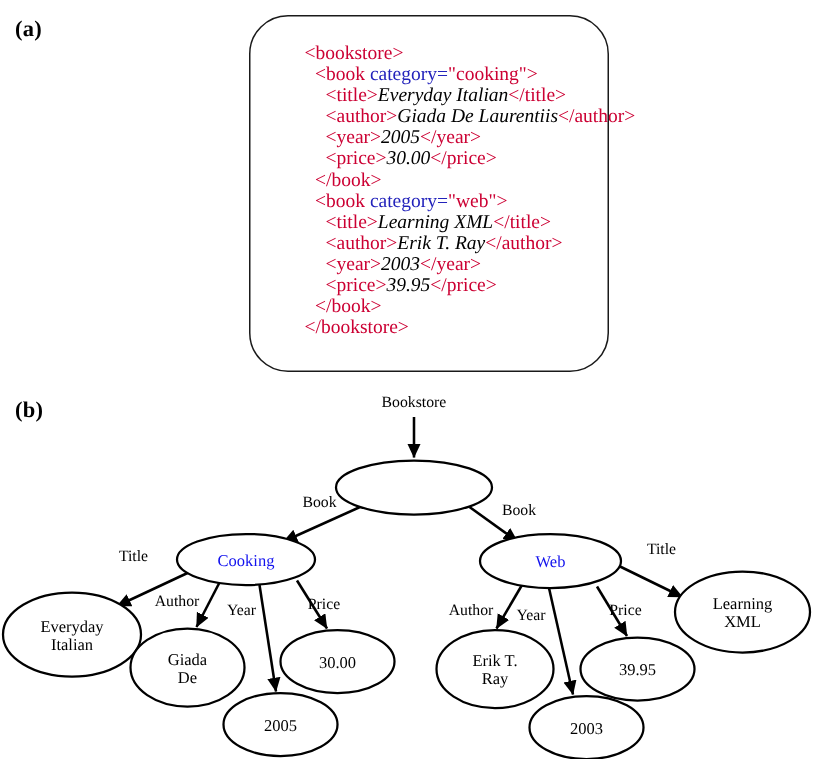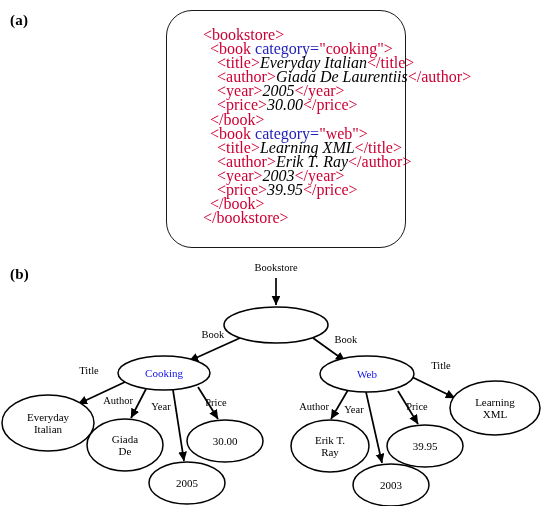--- a/index.html
+++ b/index.html
@@ -36,21 +36,21 @@
     border: 1.6px solid #1a1a1a;
     border-radius: 26px;
     box-sizing: border-box;
     background: #fff;
   }
   #xml-code {
     position: absolute;
     left: 203px;
     top: 28px;
     font-family: "Liberation Serif", "DejaVu Serif", serif;
-    font-size: 16px;
+    font-size: 13px;
     line-height: 14.1px;
     white-space: pre;
     color: #000;
   }
   .tag  { color: #cc0033; }
   .attr { color: #2222bb; font-family: Liberation Serif, serif; }
   .aval { color: #cc0033; }
   .txt  { color: #000000; font-style: italic; }
   .ind1 { padding-left: 7px; }
   .ind2 { padding-left: 14px; }

